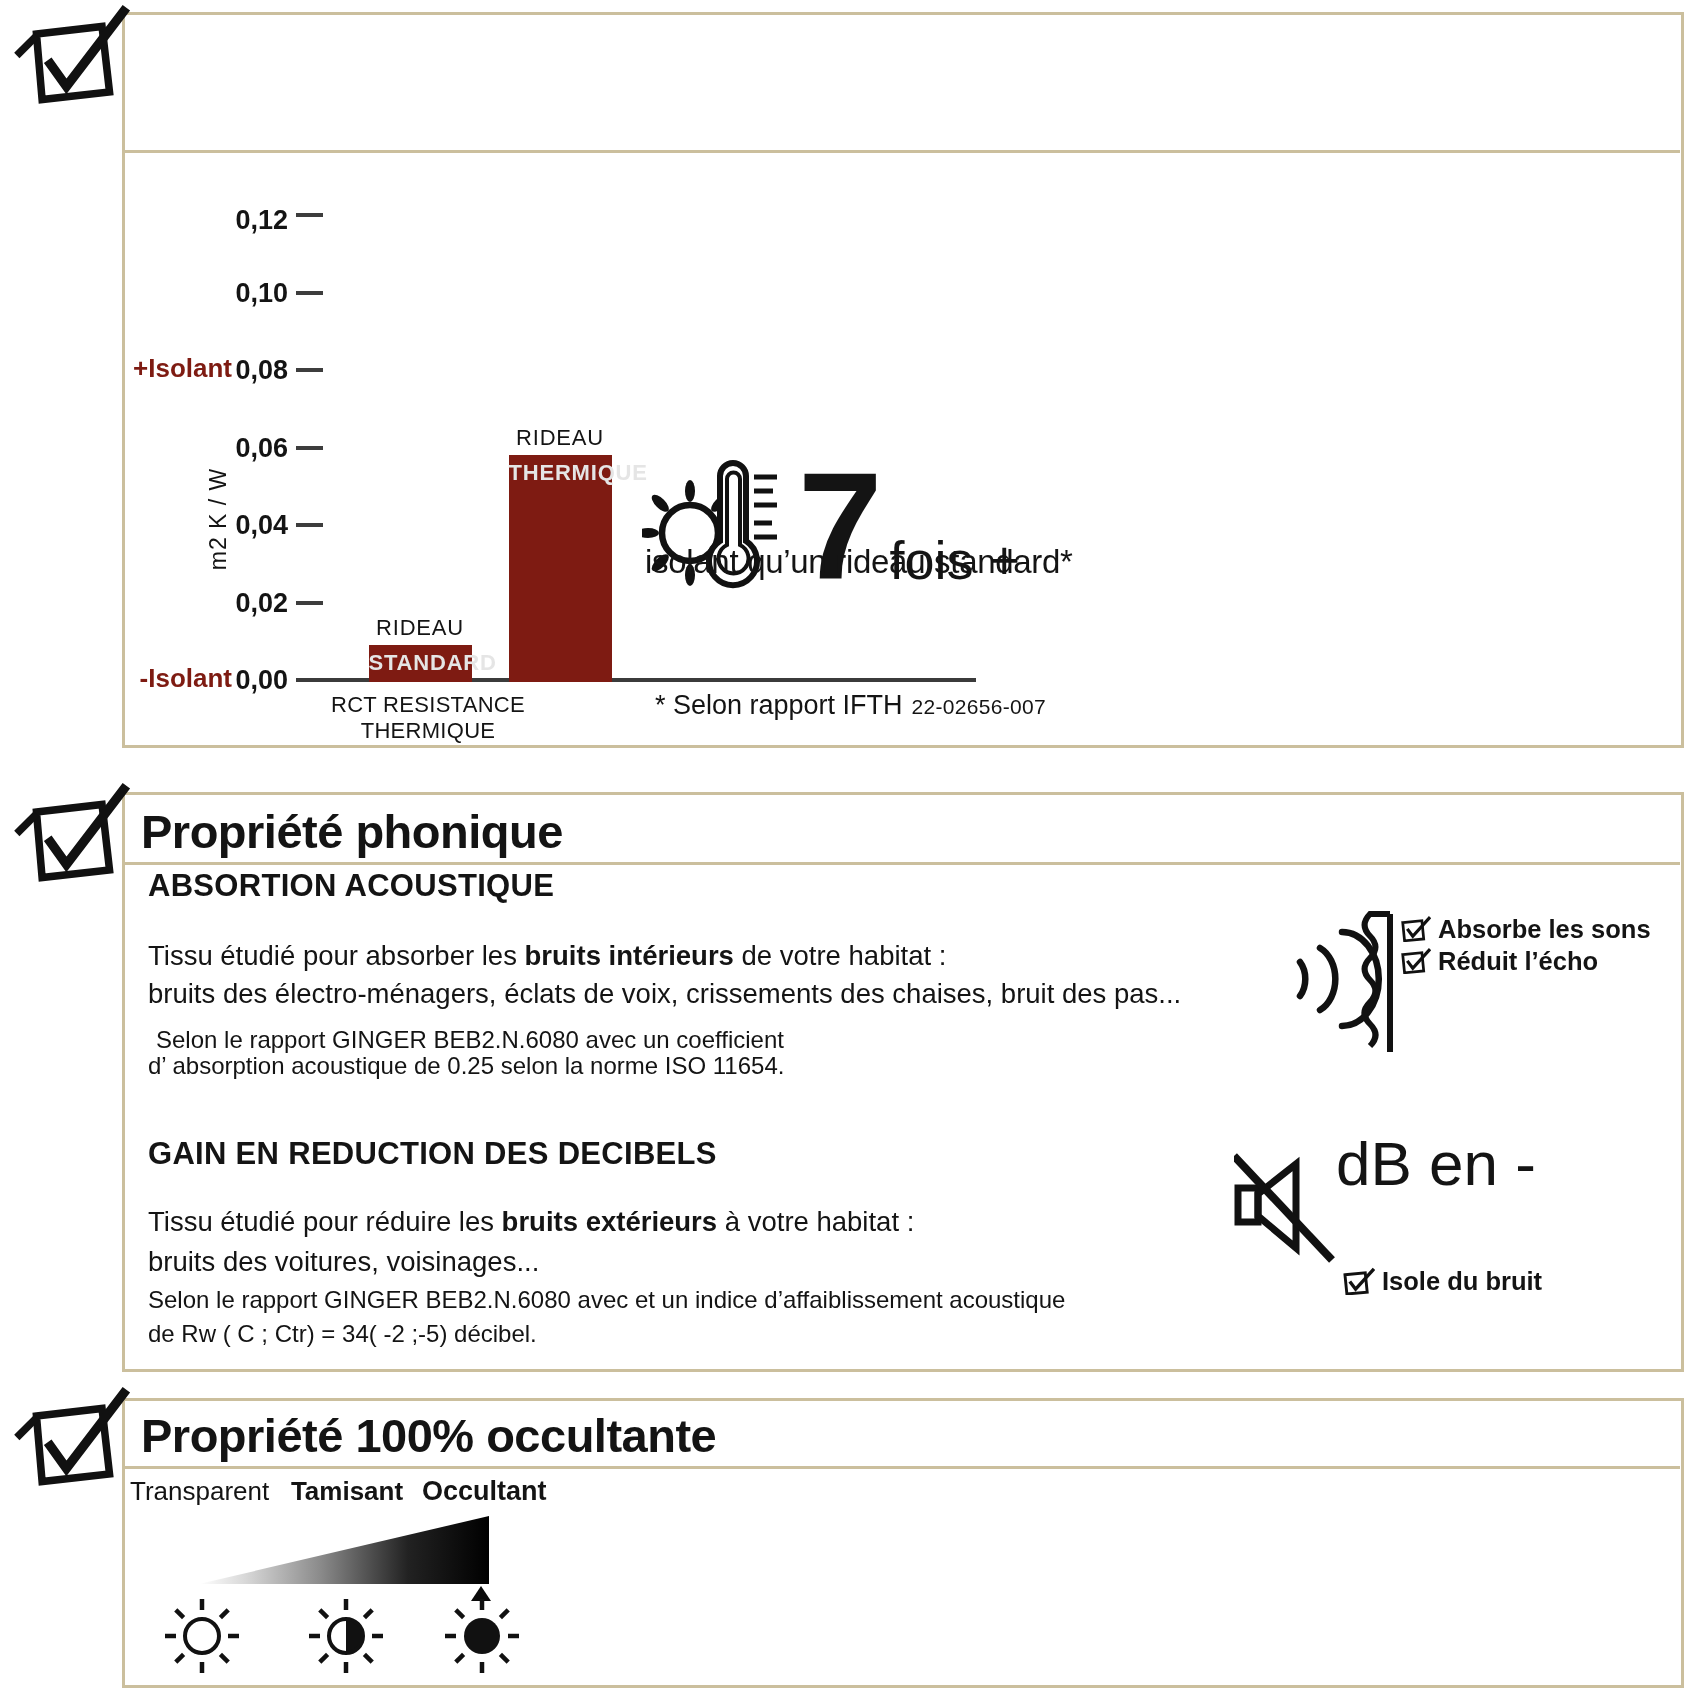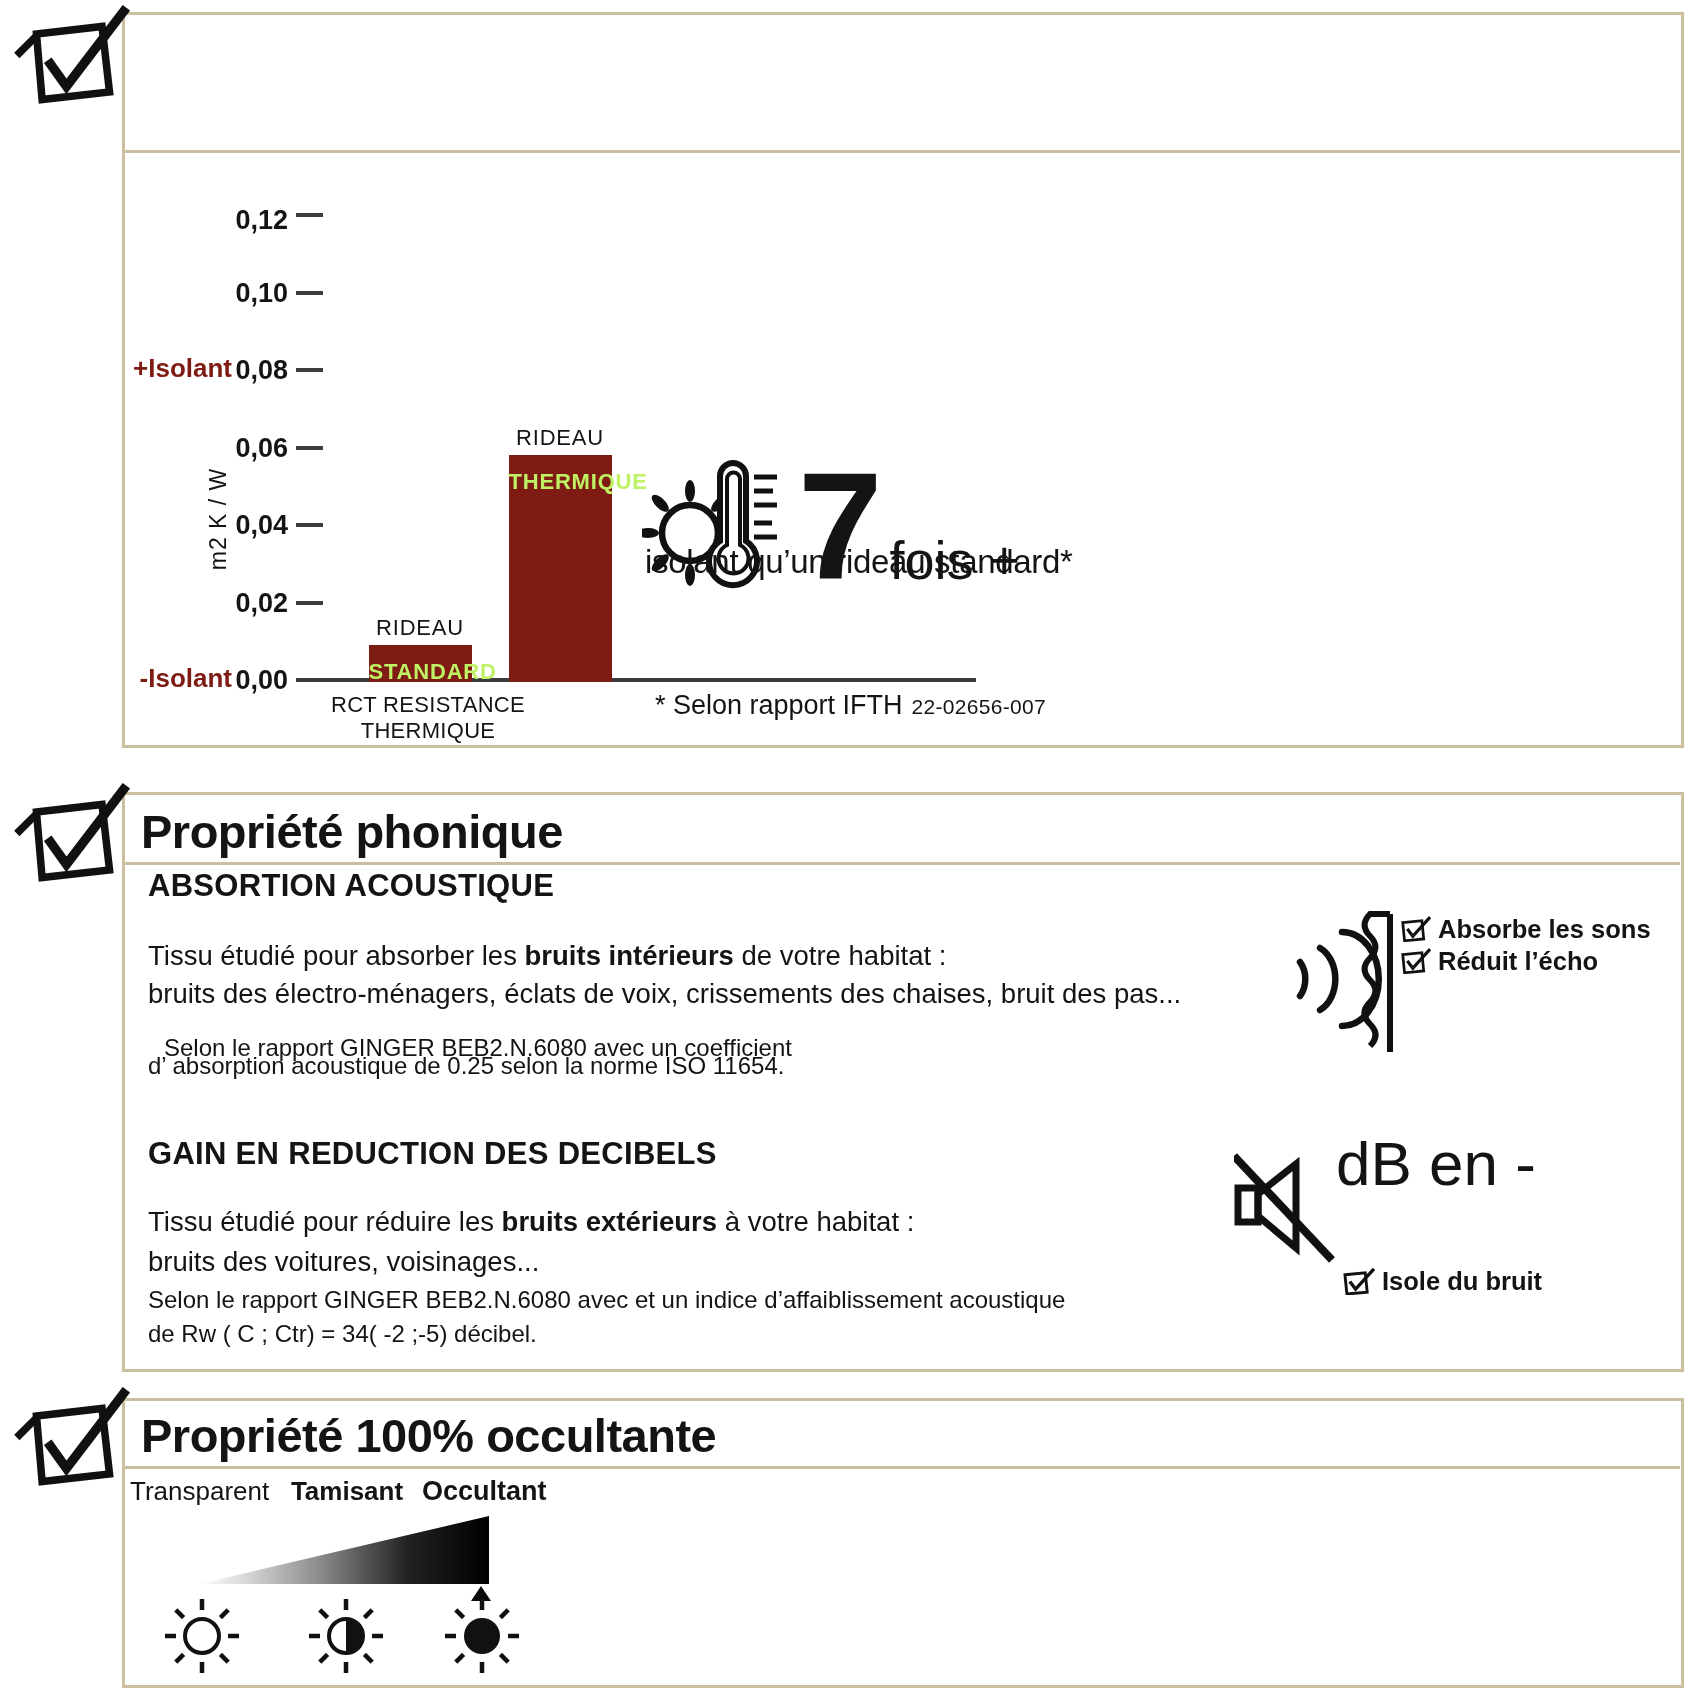--- a/index.html
+++ b/index.html
@@ -18,21 +18,21 @@
   
   .tick-label{position:absolute;left:140px;width:148px;text-align:right;font-size:27px;font-weight:600;line-height:34px;}
   .tick-dash{position:absolute;left:296px;width:27px;height:4px;background:#3d3d3d;}
   .annot{position:absolute;left:60px;width:172px;text-align:right;font-size:26px;font-weight:700;color:#7e1b12;}
   .ylabel{position:absolute;left:118px;top:506px;width:200px;height:26px;text-align:center;font-size:23px;
           font-weight:500;letter-spacing:1px;transform:rotate(-90deg);}
   .axis-line{position:absolute;left:296px;top:678px;width:680px;height:4px;background:#3b3b3b;}
   .xlabel{position:absolute;left:288px;top:692px;width:280px;text-align:center;font-size:22px;font-weight:500;letter-spacing:0.3px;}
   .bar{position:absolute;}
   .bar-label-above{position:absolute;width:170px;text-align:center;font-size:22px;font-weight:500;letter-spacing:0.8px;}
-  .bar-label-in{width:100%;text-align:center;color:#bef264;font-size:22px;font-weight:700;letter-spacing:0.8px;padding-top:14px;}
+  .bar-label-in{width:100%;text-align:center;color:#e5e5e5;font-size:22px;font-weight:700;letter-spacing:0.8px;padding-top:5px;}
   .footnote{position:absolute;left:655px;top:690px;display:flex;align-items:baseline;gap:9px;white-space:nowrap;}
   .footnote .fn-big{font-size:27px;}
   .footnote .fn-small{font-size:21px;letter-spacing:0.3px;}
   .highlight-row{position:absolute;left:798px;top:450px;display:flex;align-items:baseline;gap:7px;white-space:nowrap;}
   .hl-number{font-size:152px;font-weight:700;line-height:1;}
   .hl-suffix{font-size:54px;font-weight:400;}
   .hl-caption{position:absolute;left:645px;top:543px;font-size:33px;letter-spacing:-0.3px;white-space:nowrap;}
 
   
   .sub-heading{position:absolute;left:148px;font-size:31px;font-weight:600;letter-spacing:0.3px;white-space:nowrap;}
@@ -139,21 +139,21 @@
     <path d="M36,60 L56,88 L120,4" fill="none" stroke="#111" stroke-width="10"></path>
   </svg>
 
   <div class="section-title" style="top:804px;">Propriété phonique</div>
   <div class="hdivider" style="top:862px;"></div>
 
   <div class="sub-heading" style="top:868px;">ABSORTION ACOUSTIQUE</div>
 
   <p class="para f27" style="top:940px;margin:0;"><span>Tissu étudié pour absorber les </span><b>bruits intérieurs</b><span> de votre habitat :</span></p>
   <p class="para f27" style="top:978px;margin:0;">bruits des électro-ménagers, éclats de voix, crissements des chaises, bruit des pas...</p>
-  <p class="para f24" style="top:1018px;margin:16px;">Selon le rapport GINGER BEB2.N.6080 avec un coefficient</p>
+  <p class="para f24" style="top:1018px;margin:8px;">Selon le rapport GINGER BEB2.N.6080 avec un coefficient</p>
   <p class="para f24" style="top:1052px;margin:0;">d’ absorption acoustique de 0.25 selon la norme ISO 11654.</p>
 
   <svg class="abs" style="left:1286px;top:900px;width:112px;height:152px;" viewBox="0 0 112 152">
     <g fill="none" stroke="#111" stroke-width="6.5" stroke-linecap="round">
       <path d="M14,62 a18,24 0 0 1 0,34"></path>
       <path d="M34,48 a26,34 0 0 1 0,62"></path>
       <path d="M56,32 a36,46 0 0 1 0,94"></path>
     </g>
     <g fill="none" stroke="#111" stroke-width="6">
       <path d="M104,14 H84 q-11,11 0,22 q11,11 0,22 q-11,11 0,22 q11,11 0,22 q-11,11 0,22 q11,11 0,22"></path>

